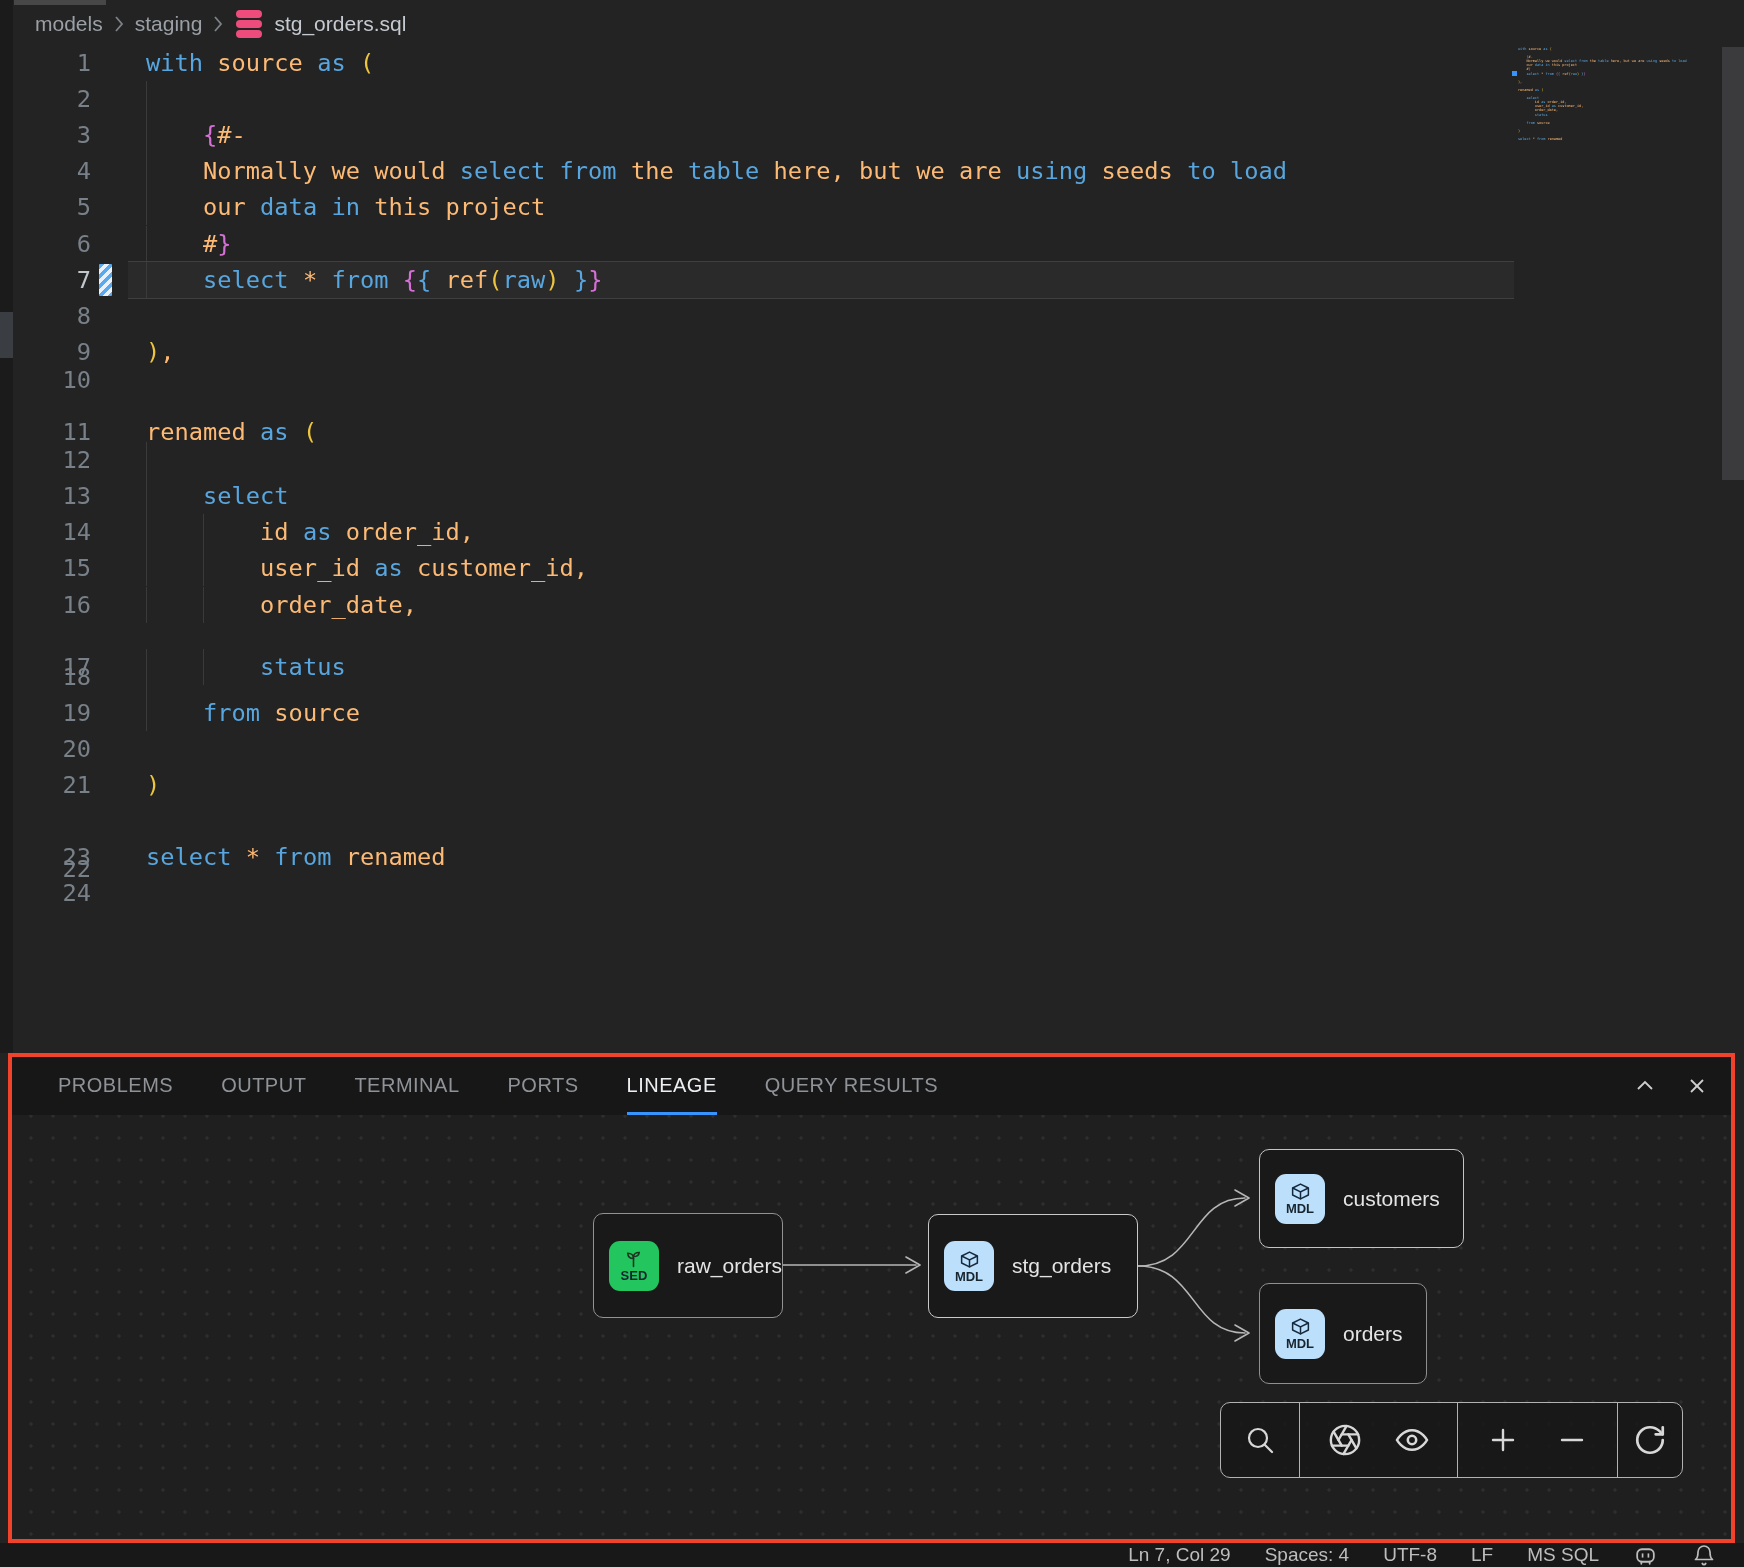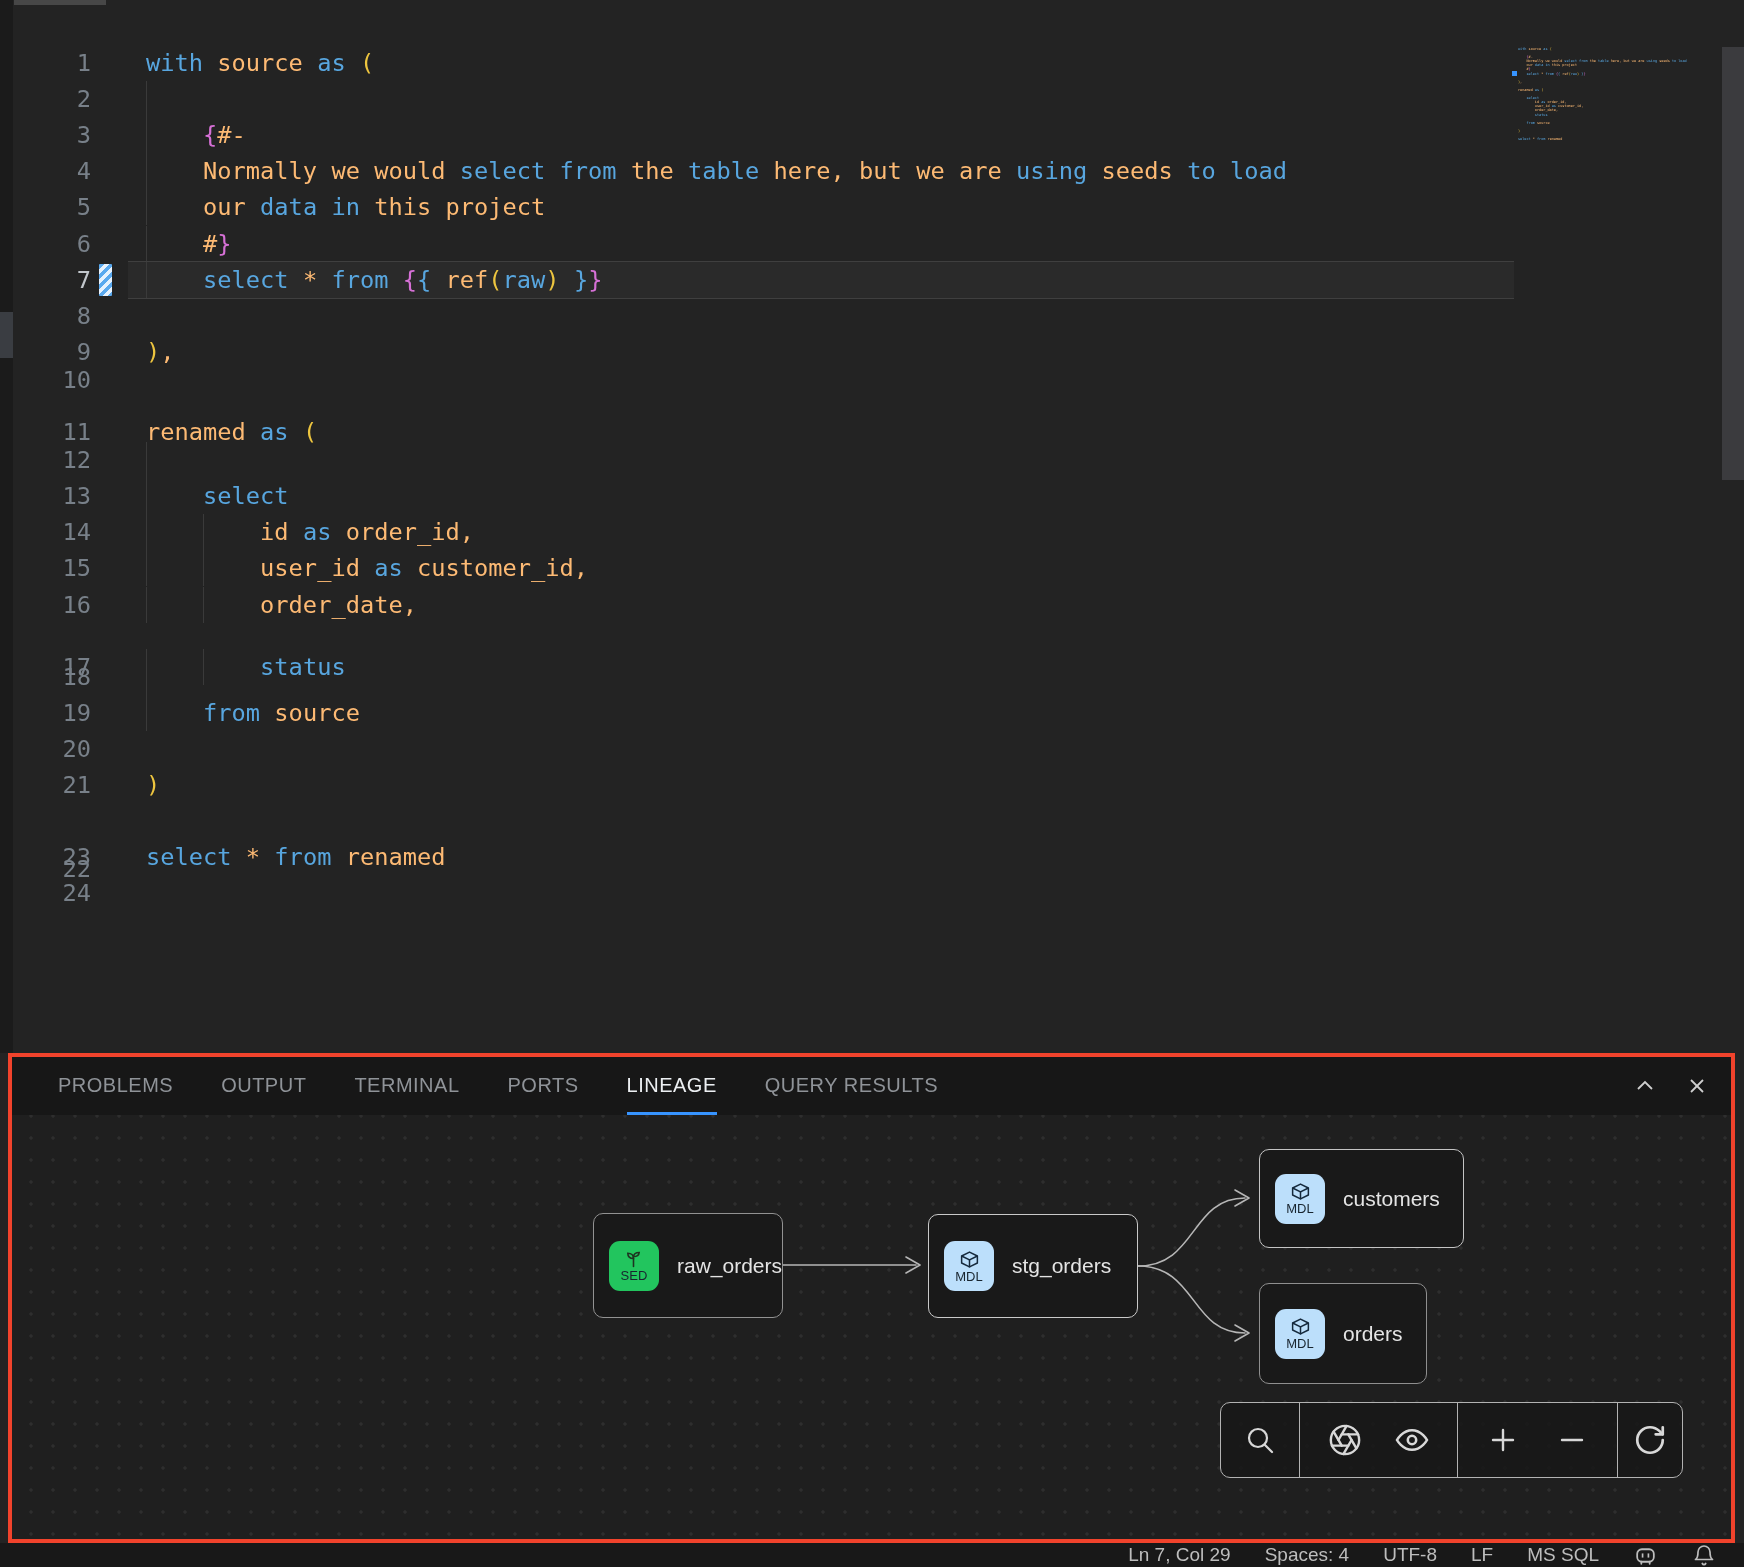--- a/index.html
+++ b/index.html
@@ -48,21 +48,21 @@
   .panel-content{position:absolute;left:0;top:58px;right:0;bottom:0;background:#1f1f1f;
        background-image:radial-gradient(circle,#2e2e2e 1.5px,transparent 1.7px);
        background-size:22px 22px;background-position:8px 12px;}
   .edges{position:absolute;left:0;top:0;}
   
   .node{position:absolute;display:flex;align-items:center;gap:18px;padding-left:15px;box-sizing:border-box;
         background:#191919;border:1.5px solid #9a9a9a;border-radius:10px;}
   .badge{width:50px;height:50px;border-radius:11px;display:flex;flex-direction:column;
          align-items:center;justify-content:center;}
   .badge svg{display:block;}
-  .badge-label{font-size:13px;font-weight:400;color:#18252f;line-height:14px;}
+  .badge-label{font-size:13px;font-weight:700;color:#18252f;line-height:14px;}
   .node-label{font-size:21px;color:#e4e4e4;}
   
   .lineage-toolbar{position:absolute;left:1208px;top:287px;width:463px;height:76px;box-sizing:border-box;
         border:1.6px solid #b2b2b2;border-radius:10px;display:flex;background:rgba(24,24,24,.88);}
   .tb-sec{display:flex;align-items:center;justify-content:space-evenly;box-sizing:border-box;}
   .tb-sec + .tb-sec{border-left:1.6px solid #b2b2b2;}
   .tb-btn{background:none;border:none;padding:0;display:flex;align-items:center;justify-content:center;
           width:46px;height:46px;}
   .tb-btn svg{display:block;}
   
@@ -75,20 +75,40 @@
 </head>
 <body>
 
 <div class="screen">
 
   <div class="left-strip">
     <div class="strip-handle"></div>
   </div>
   <div class="top-fragment"></div>
 
+  <div class="breadcrumb">
+    <span class="crumb">models</span>
+    <span class="crumb-sep">
+      <svg width="12" height="20" viewBox="0 0 12 20">
+          <polyline points="3,3 9,10 3,17" fill="none" stroke="#7d8288" stroke-width="1.8"></polyline>
+        </svg>
+    </span>
+    <span class="crumb">staging</span>
+    <span class="crumb-sep">
+      <svg width="12" height="20" viewBox="0 0 12 20">
+          <polyline points="3,3 9,10 3,17" fill="none" stroke="#7d8288" stroke-width="1.8"></polyline>
+        </svg>
+    </span>
+    <span class="db-icon">
+        <i></i>
+        <i></i>
+        <i></i>
+      </span>
+    <span class="crumb-file">stg_orders.sql</span>
+  </div>
 
   <div class="editor">
     <div>
         <div class="line" style="top: 0px;">
           <span class="ln">1</span>
           <span class="code"><span class="tok-b">with </span><span class="tok-w">source </span><span class="tok-b">as </span><span class="tok-y">(</span></span>
         </div>
         <div class="line" style="top: 36.1px;">
           <span class="ln">2</span>
           <div class="indent-guide" style="left: 146px;"></div>

